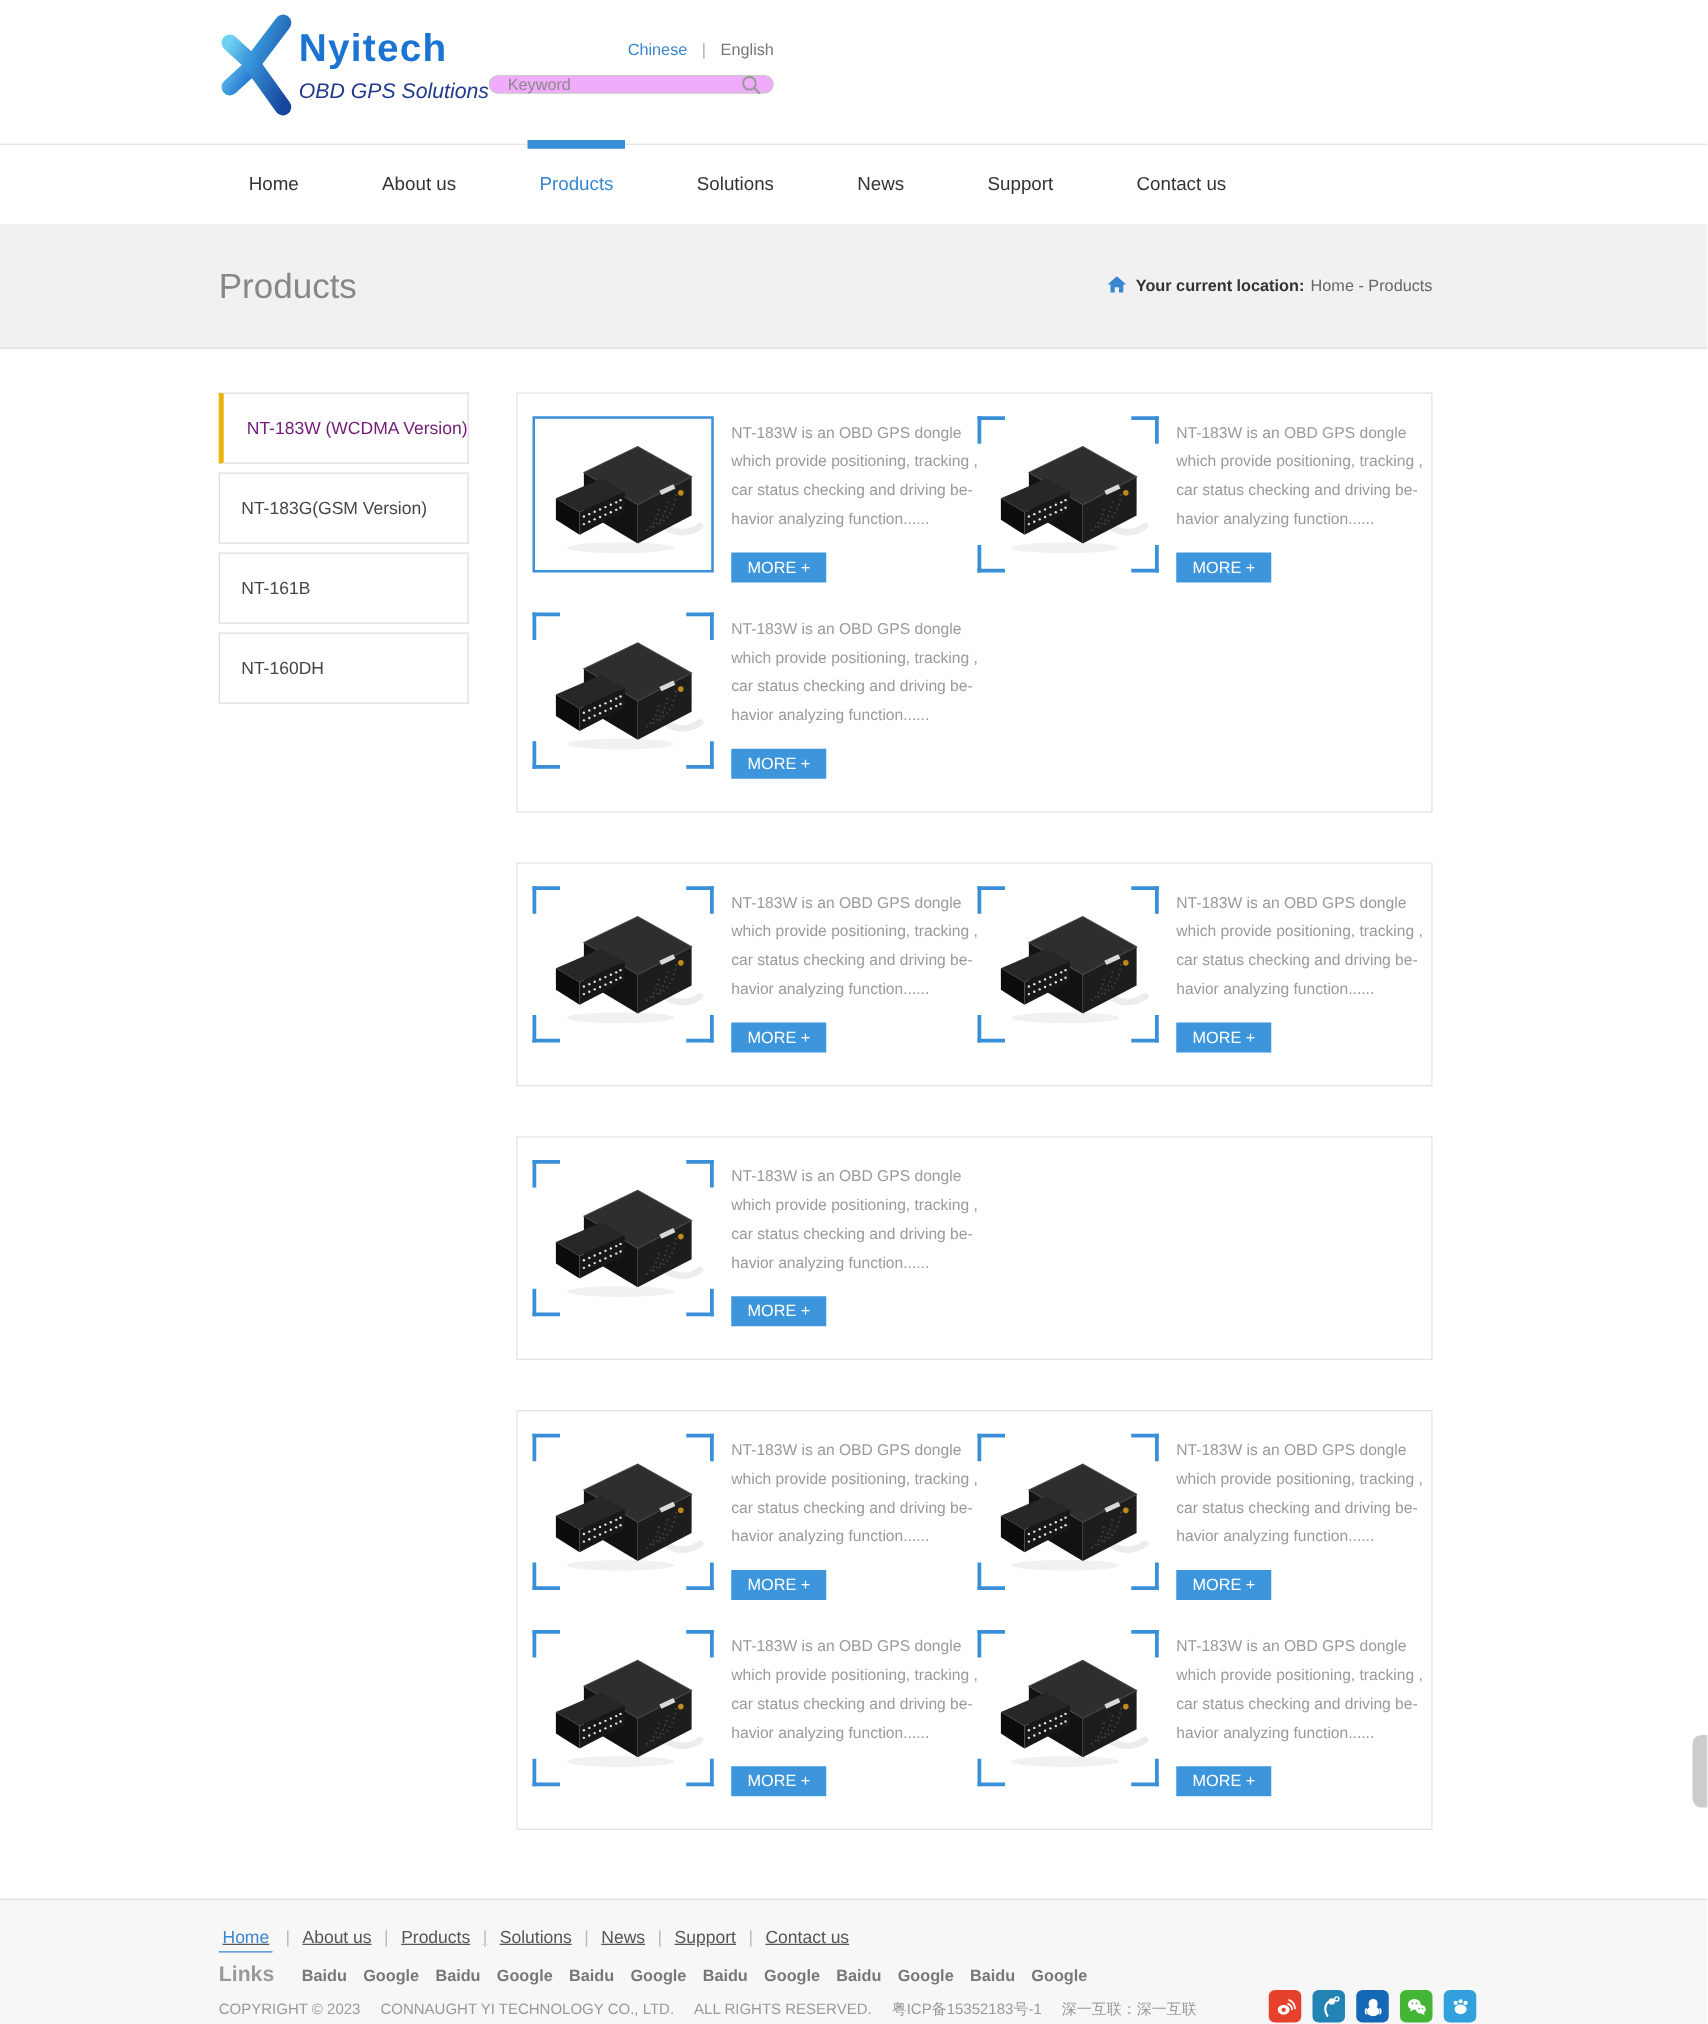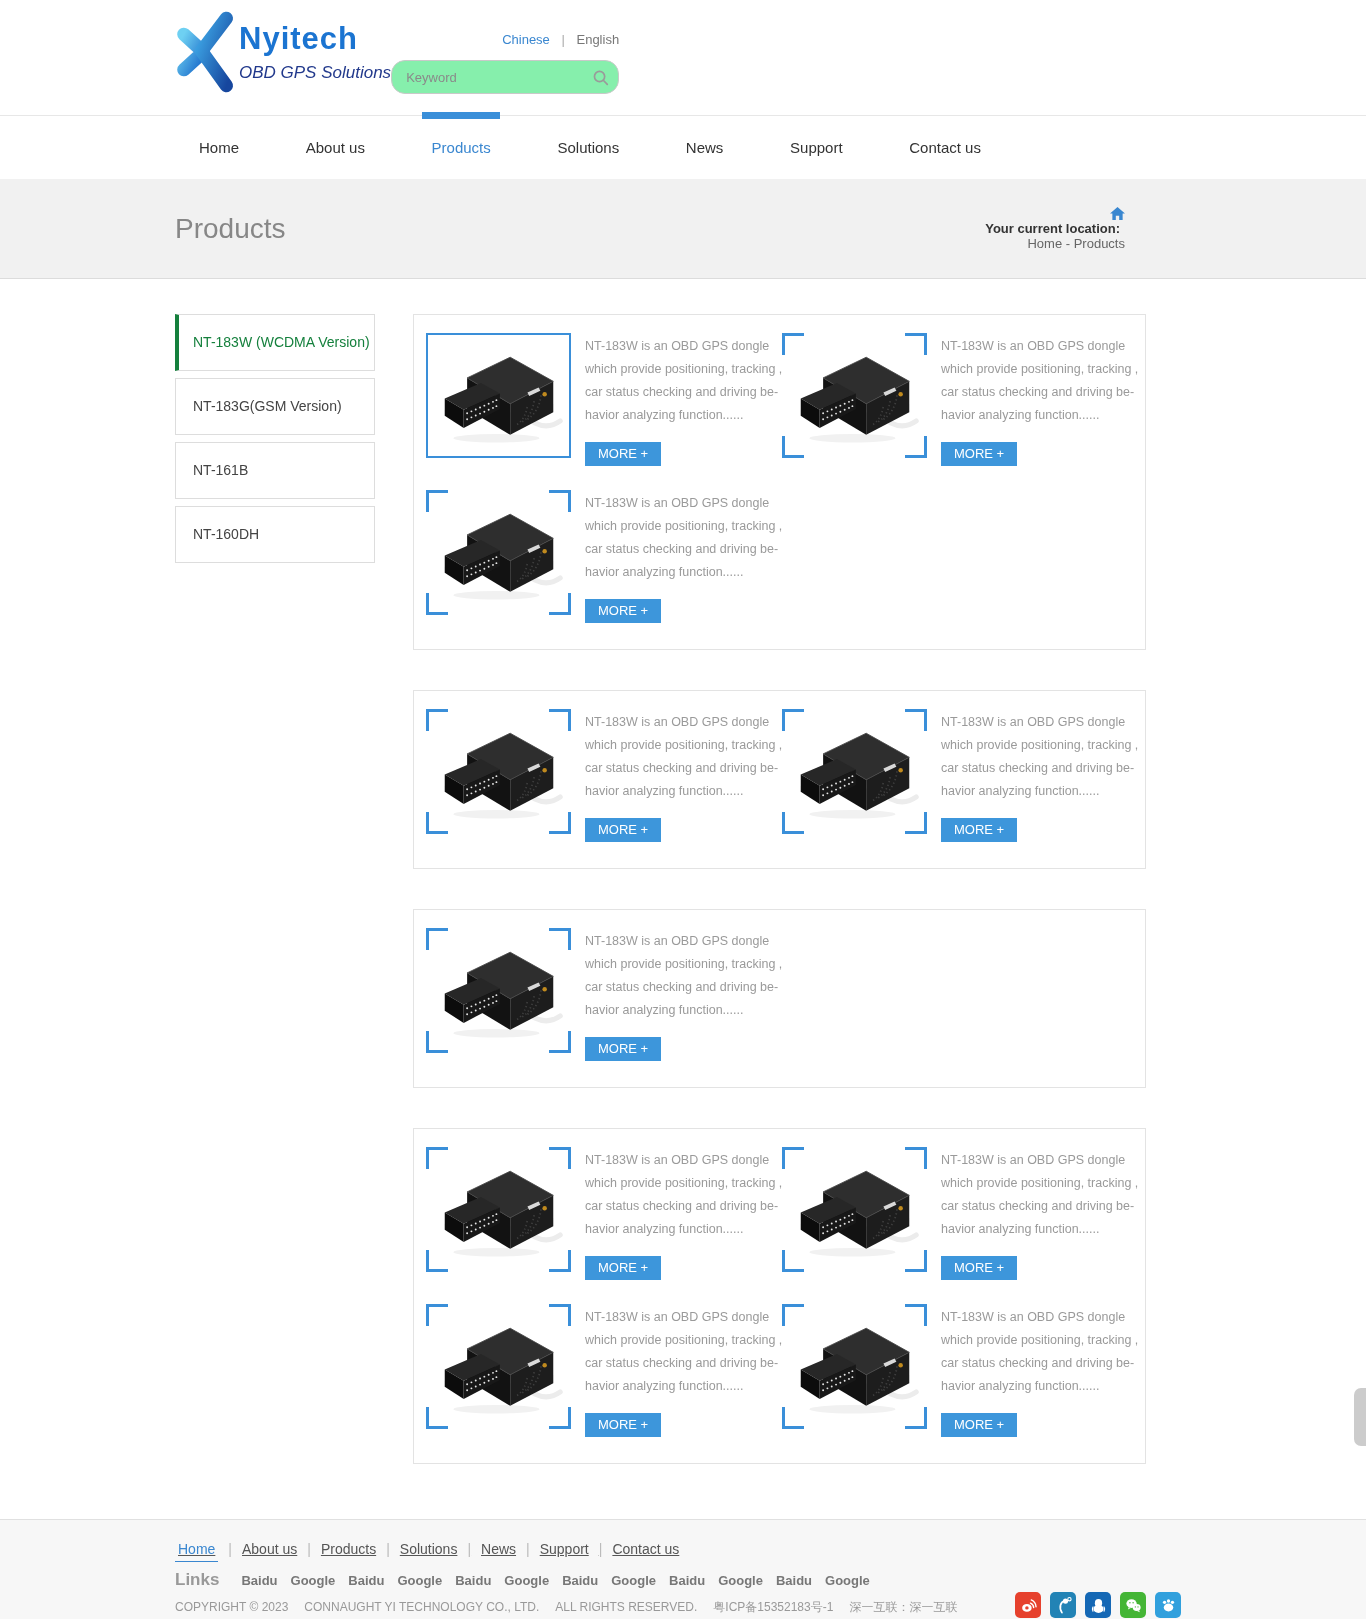--- a/index.html
+++ b/index.html
@@ -15,49 +15,49 @@
   .logo { display:flex; align-items:center; }
   .logo-mark svg { width:62px; height:88px; display:block; }
   .logo-text { display:flex; flex-direction:column; margin-left:2px; }
   .logo-name { font-size:31px; font-weight:bold; color:#1b74d1; letter-spacing:1px; }
   .logo-tagline { font-size:17px; font-weight:normal; font-style:italic; color:#22398c; margin-top:6px; }
   .header-right { text-align:right; padding-top:24px; }
   .lang { font-size:13px; }
   .lang-zh { color:#3a87d0; }
   .lang-sep { color:#aaa; margin:0 8px; }
   .lang-en { color:#777; }
-  .search-box { margin-top:13px; width:228px; height:34px; border:1px solid #c9c9c9;
-                border-radius:14px; display:flex; align-items:center; padding:0 9px 0 14px; background:#86efac; }
+  .search-box { margin-top:13px; width:228px; height:15px; border:1px solid #c9c9c9;
+                border-radius:14px; display:flex; align-items:center; padding:0 9px 0 14px; background:#f0abfc; }
   .search-box input { border:none; outline:none; flex:1; font-size:13px; color:#555; background:transparent; }
   .search-box input::placeholder { color:#8a8a8a; }
   .search-ico { display:flex; }
 
   
   .navbar { border-top:1px solid #e7e7e7; height:64px; }
   .nav-list { display:flex; justify-content:space-between; width:812px; padding-left:18px; }
   .nav-item { position:relative; display:block; font-size:15px; color:#333; padding:23px 6px 0; height:64px; }
   .nav-item.active { color:#3a87d0; }
   .nav-item.active::before { content:""; position:absolute; top:-4px; left:50%; transform:translateX(-50%);
                              width:78px; height:7px; background:#3a8fd9; }
 
   
   .band { background:#f1f1f1; border-bottom:1px solid #dcdcdc; height:100px; }
   .band-inner { display:flex; justify-content:space-between; align-items:center; height:100%; }
   .page-title { font-size:28px; font-weight:normal; color:#878787; }
-  .crumb { font-size:13px; color:#666; display:flex; align-items:flex-end; margin-right:66px;flex-direction:column; }
+  .crumb { font-size:13px; color:#666; display:flex; align-items:flex-start; margin-right:45px; }
   .crumb-label { color:#333; font-weight:bold; margin:0 5px 0 8px; }
   .home-ico { display:flex; }
 
   
   .main { padding:35px 0 15px; }
   .main-inner { display:flex; align-items:flex-start; }
   .sidebar { width:200px; flex-shrink:0; }
   .side-item { border:1px solid #ddd; height:57px; line-height:55px; padding-left:17px;
                font-size:14px; color:#444; margin-bottom:7px; background:#fff; white-space:nowrap; }
-  .side-item.active { color:#15803d; border-left:4px solid #15803d; padding-left:14px; }
+  .side-item.active { color:#701a75; border-left:4px solid #eab308; padding-left:14px;text-align:right; }
 
   .product-col { margin-left:38px; width:733px; }
   .product-section { border:1px solid #e3e3e3; padding:18px 0 2px 12px; display:flex; flex-wrap:wrap;
                      margin-bottom:40px; background:#fff; }
   .product-item { width:356px; display:flex; margin-bottom:24px; }
   .img-frame { width:145px; height:125px; position:relative; flex-shrink:0;
                display:flex; align-items:center; justify-content:center; background-color:#fff; }
   .img-frame.featured { border:2px solid #3a8fd9; }
   .img-frame.corners {
     background-image:

